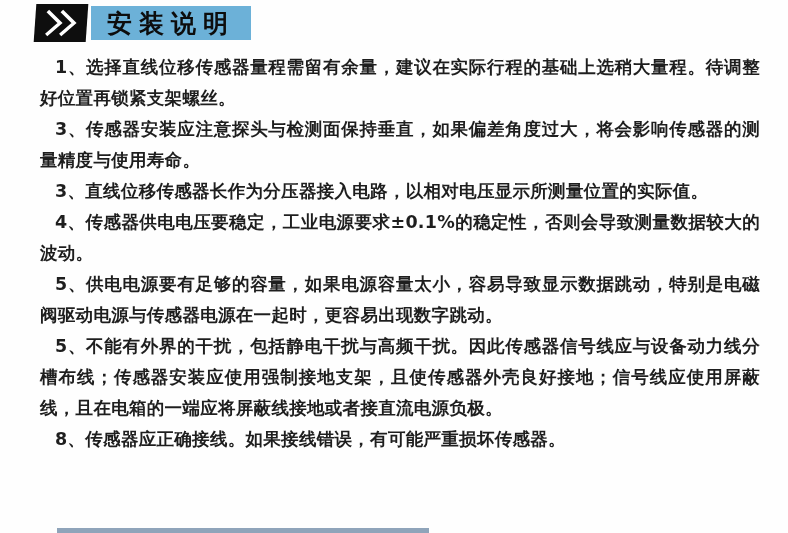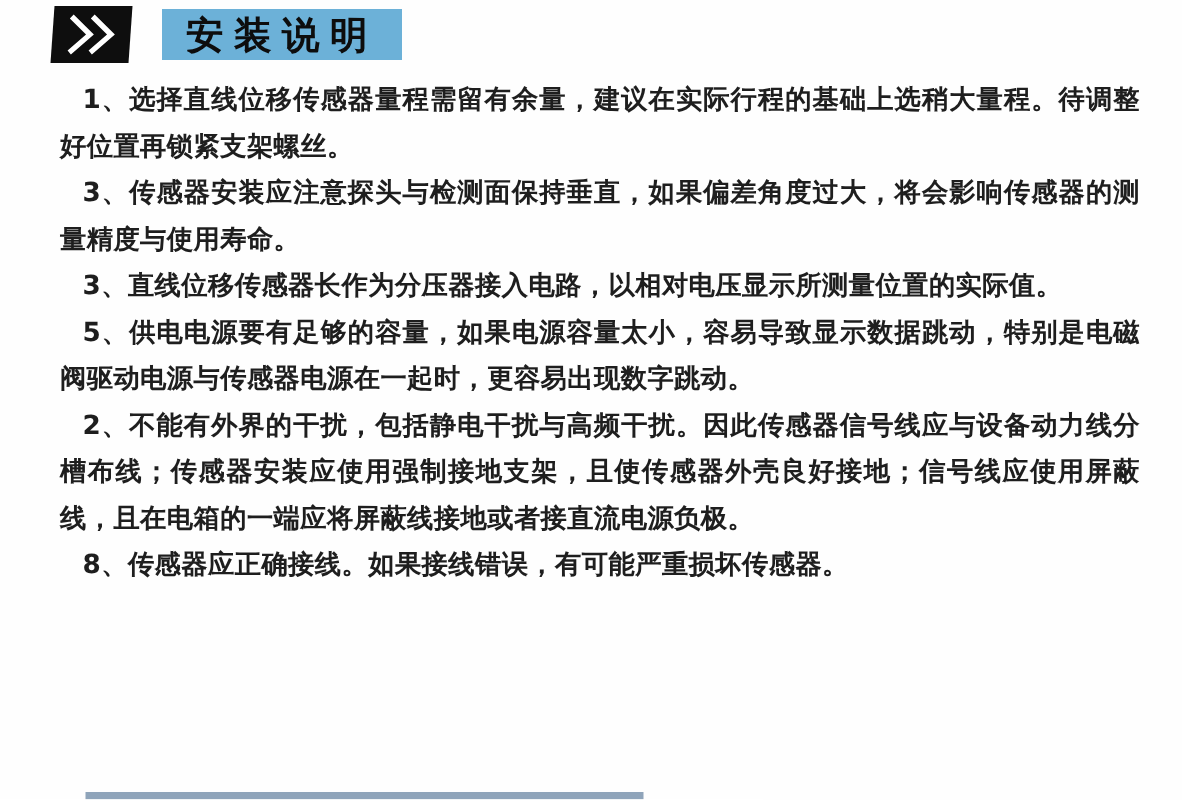--- a/index.html
+++ b/index.html
@@ -37,21 +37,20 @@
   .badge svg {
     display: block;
   }
   .title-bar {
     background: #6cb1d8;
     display: flex;
     align-items: center;
     padding: 0 16px;
     margin-top: 2px;
     height: 34px;
-    margin-left: 17px;
   }
   .title-text {
     font-size: 25px;
     font-weight: bold;
     color: #0d0d0d;
     letter-spacing: 7px;
     white-space: nowrap;
     line-height: 1;
   }
   
@@ -95,20 +94,21 @@
     </div>
     <div class="title-bar">
       <span class="title-text">安装说明</span>
     </div>
   </div>
 
   <div class="content">
     <p>1、选择直线位移传感器量程需留有余量，建议在实际行程的基础上选稍大量程。待调整好位置再锁紧支架螺丝。</p>
     <p>3、传感器安装应注意探头与检测面保持垂直，如果偏差角度过大，将会影响传感器的测量精度与使用寿命。</p>
     <p>3、直线位移传感器长作为分压器接入电路，以相对电压显示所测量位置的实际值。</p>
+    <p>4、传感器供电电压要稳定，工业电源要求±0.1%的稳定性，否则会导致测量数据较大的波动。</p>
     <p>5、供电电源要有足够的容量，如果电源容量太小，容易导致显示数据跳动，特别是电磁阀驱动电源与传感器电源在一起时，更容易出现数字跳动。</p>
-    <p>2、不能有外界的干扰，包括静电干扰与高频干扰。因此传感器信号线应与设备动力线分槽布线；传感器安装应使用强制接地支架，且使传感器外壳良好接地；信号线应使用屏蔽线，且在电箱的一端应将屏蔽线接地或者接直流电源负极。</p>
+    <p>5、不能有外界的干扰，包括静电干扰与高频干扰。因此传感器信号线应与设备动力线分槽布线；传感器安装应使用强制接地支架，且使传感器外壳良好接地；信号线应使用屏蔽线，且在电箱的一端应将屏蔽线接地或者接直流电源负极。</p>
     <p>8、传感器应正确接线。如果接线错误，有可能严重损坏传感器。</p>
   </div>
 
   <div class="footer-bar"></div>
 
 </div>
 
 </body></html>

